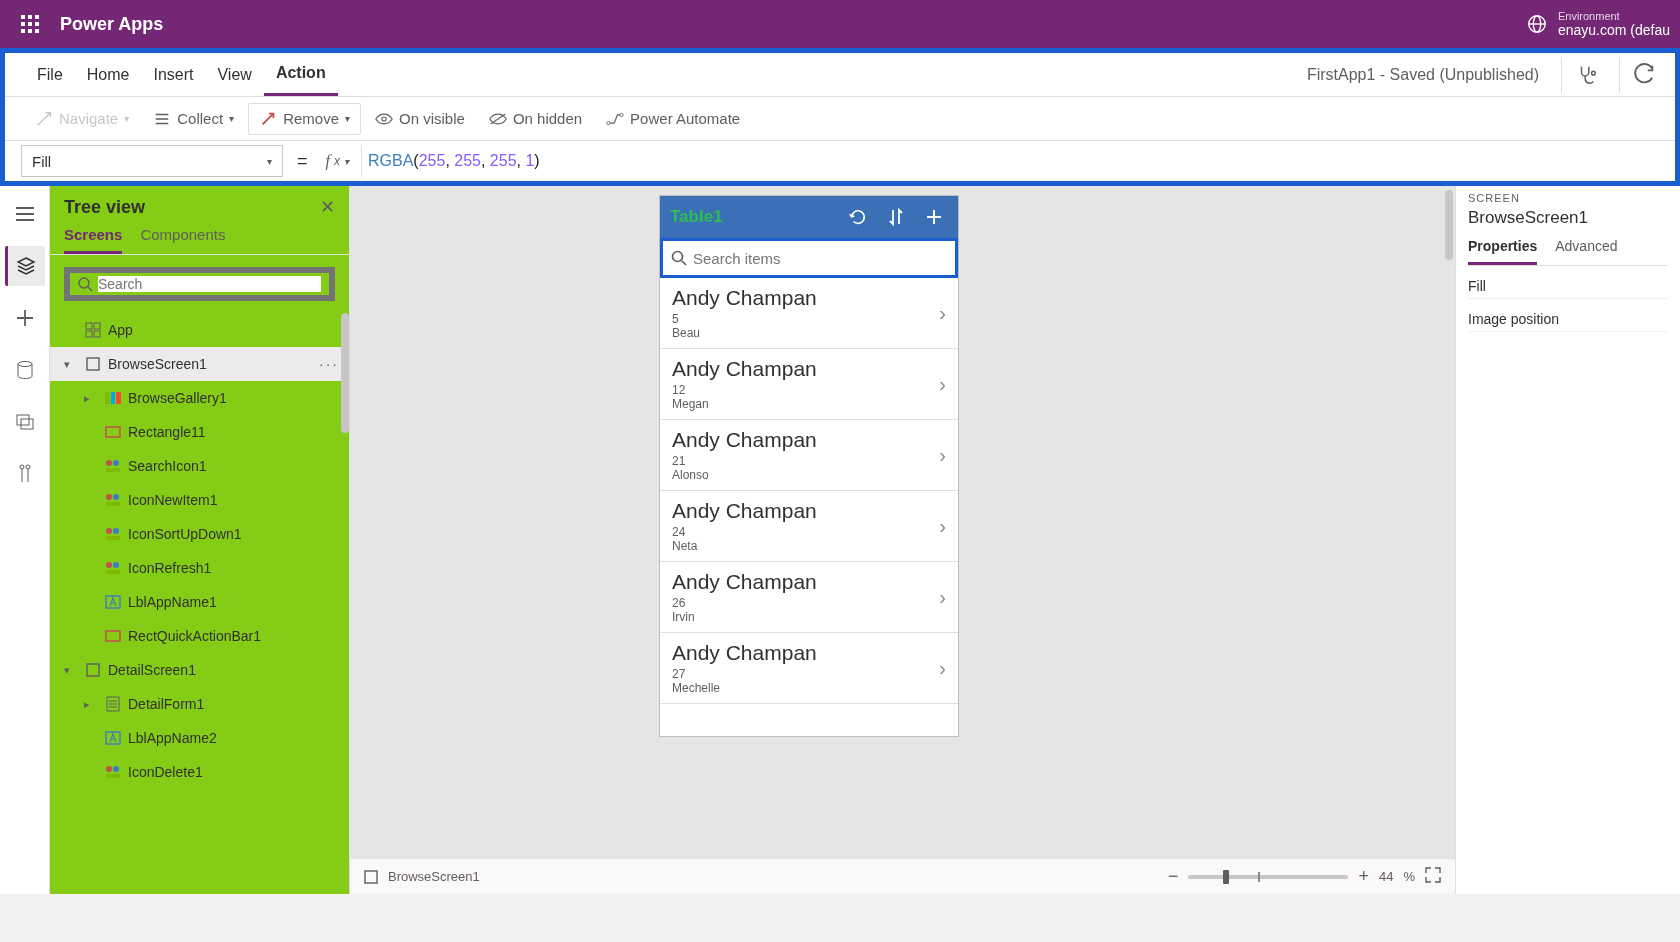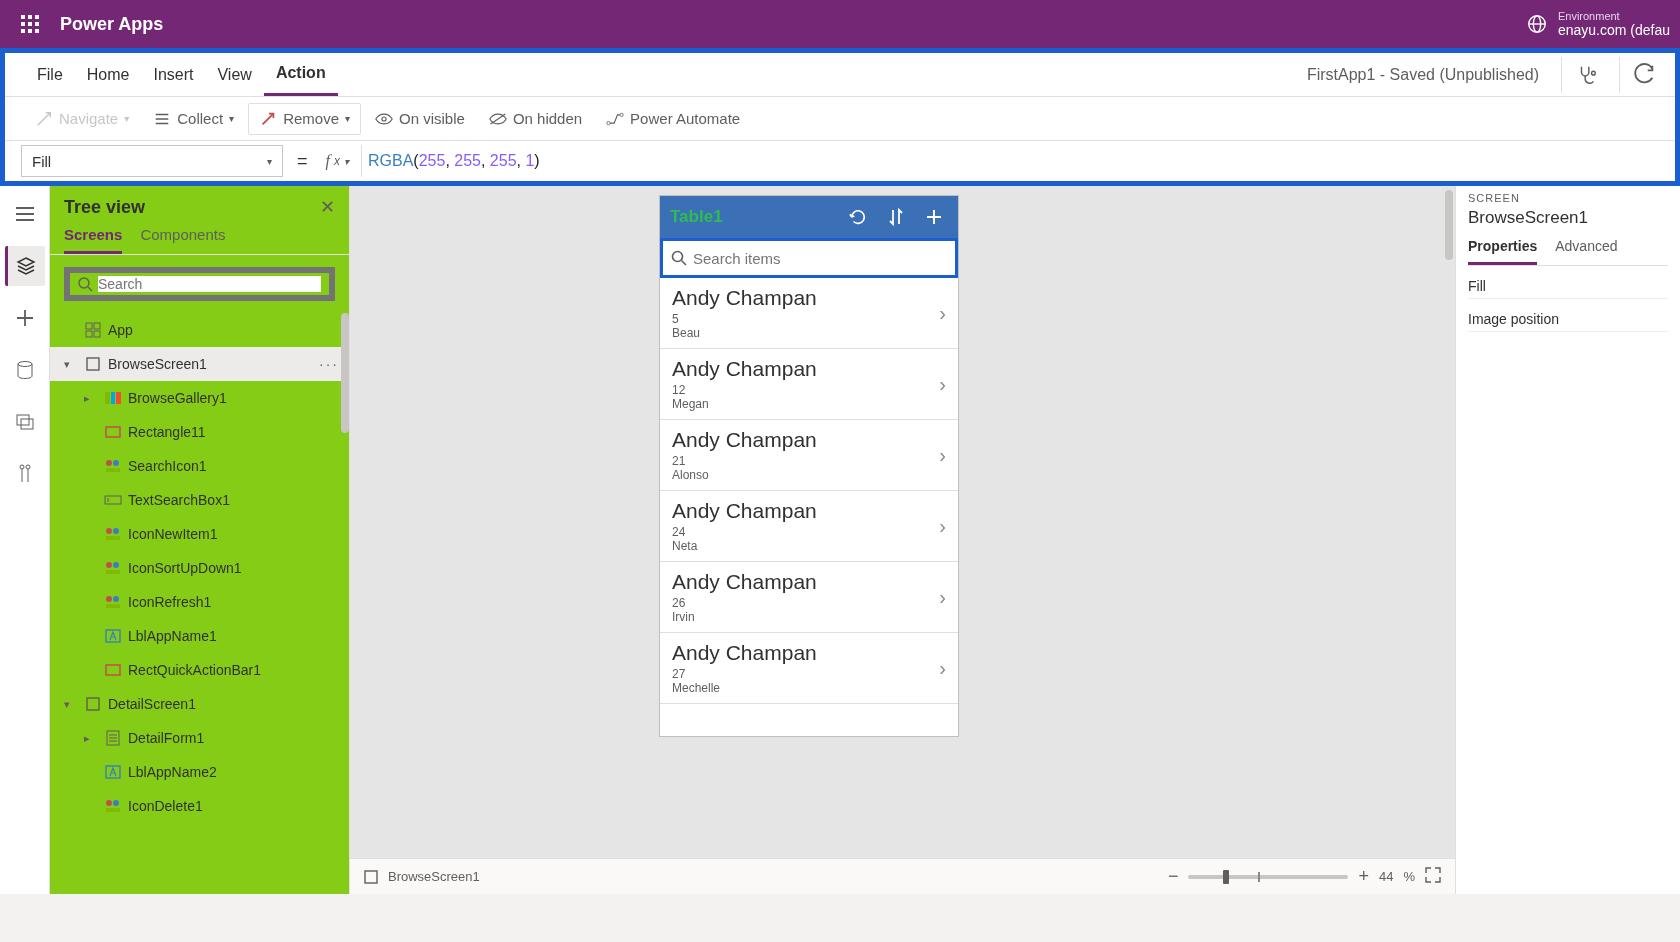--- a/index.html
+++ b/index.html
@@ -463,30 +463,20 @@
         <div class="tree-item indent1">
           <span class="exp"></span>
           <span class="ticon">
             <svg width="16" height="14">
               <circle cx="4" cy="4" r="3" fill="#c0504d"></circle>
               <circle cx="11" cy="4" r="3" fill="#3a7fbf"></circle>
               <rect x="1" y="9" width="14" height="4" fill="#7fba00"></rect>
             </svg>
           </span>
           <span>SearchIcon1</span>
-        </div>
-        <div class="tree-item indent1">
-          <span class="exp"></span>
-          <span class="ticon">
-            <svg width="16" height="12">
-              <rect x="0" y="2" width="16" height="8" stroke="#605e5c" fill="none"></rect>
-              <line x1="3" y1="4" x2="3" y2="8" stroke="#605e5c"></line>
-            </svg>
-          </span>
-          <span>TextSearchBox1</span>
         </div>
         <div class="tree-item indent1">
           <span class="exp"></span>
           <span class="ticon">
             <svg width="16" height="14">
               <circle cx="4" cy="4" r="3" fill="#c0504d"></circle>
               <circle cx="11" cy="4" r="3" fill="#3a7fbf"></circle>
               <rect x="1" y="9" width="14" height="4" fill="#7fba00"></rect>
             </svg>
           </span>

